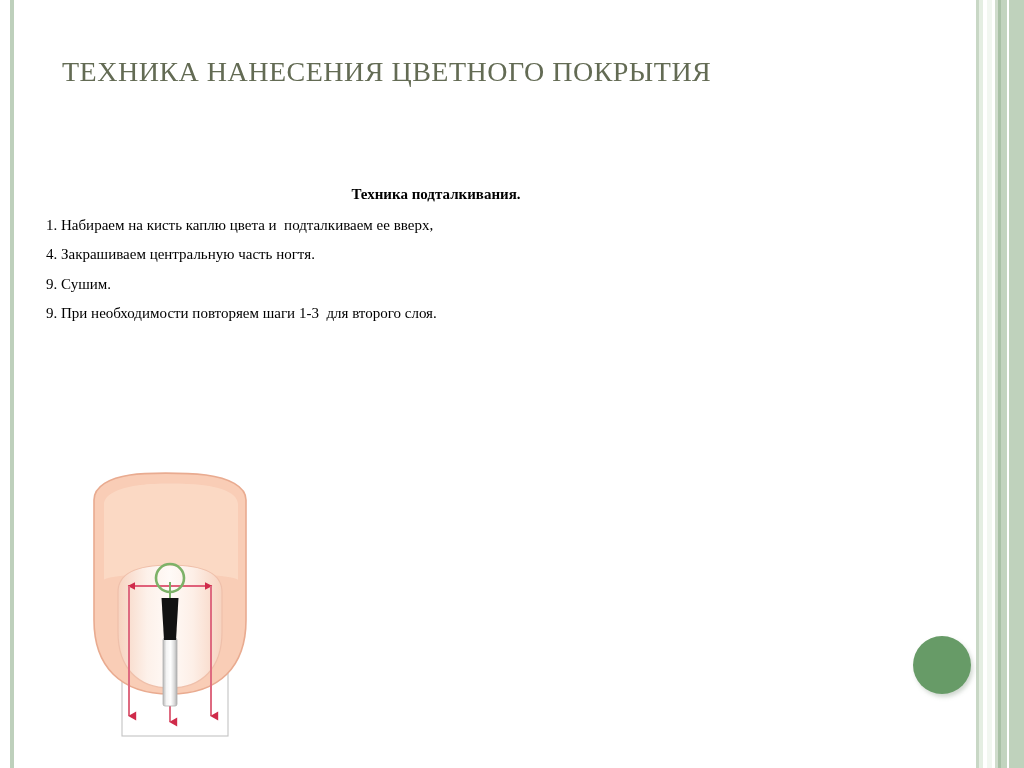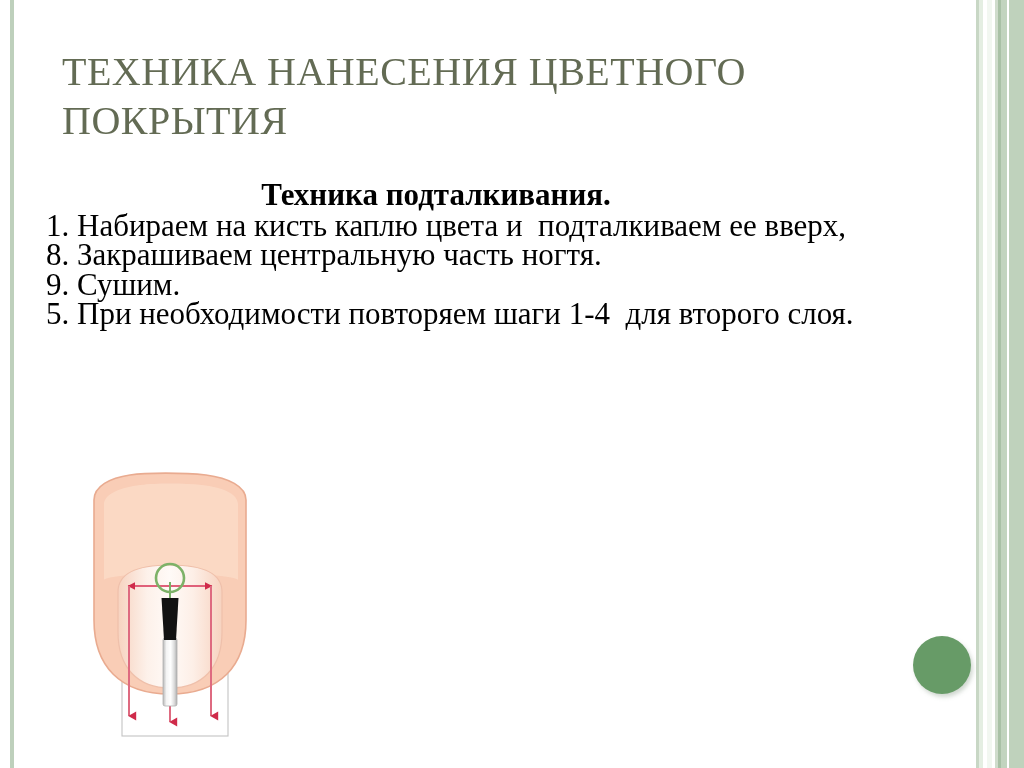--- a/index.html
+++ b/index.html
@@ -60,36 +60,36 @@
     box-shadow: 2px 3px 4px rgba(120,140,120,0.35);
   }
 
   
   .title {
     position: absolute;
     left: 62px; top: 47px;
     width: 840px;
     color: #636b54;
     font-family: "Liberation Serif", "DejaVu Serif", serif;
-    font-size: 40px;
+    font-size: 28px;
     line-height: 49px;
     font-variant: small-caps;
     text-transform: uppercase;
     letter-spacing: 0.5px;
     font-weight: normal;
     margin: 0;
   }
 
   
   .body-block {
     position: absolute;
     left: 46px; top: 180px;
     width: 880px;
     color: #000000;
-    font-size: 31px;
+    font-size: 15px;
     line-height: 29.5px;
   }
   .lead {
     text-align: center;
     font-weight: bold;
     margin: 0 0 1px 0;
     padding-right: 100px;
   }
   .step {
     margin: 0;
@@ -124,23 +124,23 @@
     <div class="stripe s10"></div>
   </div>
 
   <div class="corner-dot"></div>
 
   <h1 class="title">Техника нанесения цветного покрытия</h1>
 
   <div class="body-block">
     <p class="lead">Техника подталкивания.</p>
     <p class="step">1. Набираем на кисть каплю цвета и  подталкиваем ее вверх,</p>
-    <p class="step">8. Закрашиваем центральную часть ногтя.</p>
+    <p class="step">4. Закрашиваем центральную часть ногтя.</p>
     <p class="step">9. Сушим.</p>
-    <p class="step">5. При необходимости повторяем шаги 1-4  для второго слоя.</p>
+    <p class="step">9. При необходимости повторяем шаги 1-3  для второго слоя.</p>
   </div>
 
   <div class="figure">
     <svg width="170" height="280" viewBox="0 0 170 280" xmlns="http://www.w3.org/2000/svg">
 
       <defs>
         <linearGradient id="nailGrad" x1="0" y1="0" x2="1" y2="0">
           <stop offset="0%" stop-color="#f7d3c0"></stop>
           <stop offset="28%" stop-color="#fdf1ea"></stop>
           <stop offset="50%" stop-color="#fffaf7"></stop>

